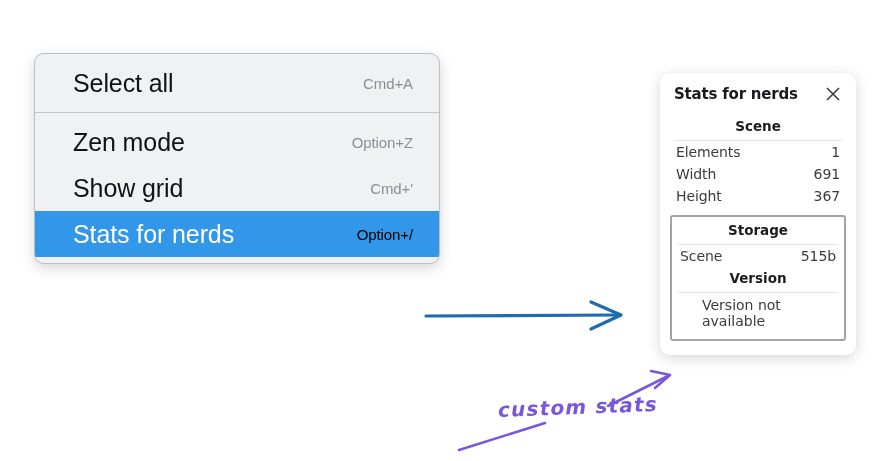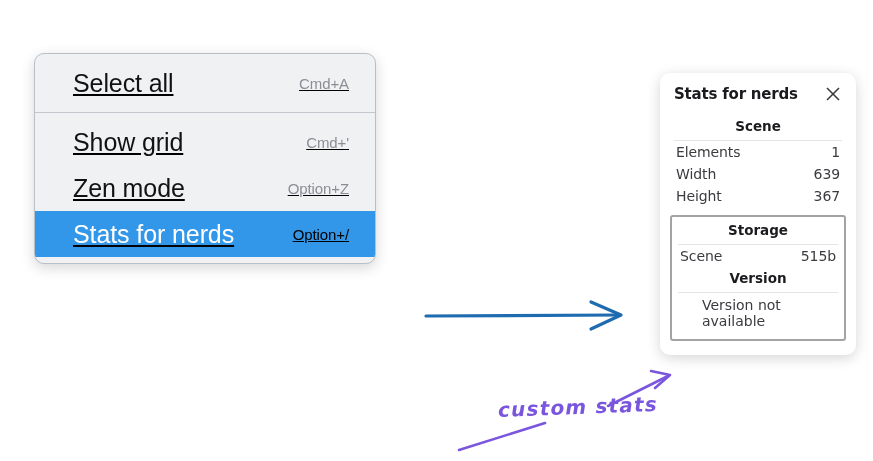--- a/index.html
+++ b/index.html
@@ -14,28 +14,27 @@
     overflow: hidden;
     font-family: "Liberation Sans", sans-serif;
     -webkit-font-smoothing: antialiased;
   }
 
   
   #context-menu {
     position: absolute;
     left: 34px;
     top: 53px;
-    width: 342px;
+    width: 406px;
     background: #f0f1f3;
     border: 1px solid #b9bfc7;
     border-radius: 10px;
     box-shadow: 0 4px 14px rgba(0,0,0,0.16);
     overflow: hidden;
     box-sizing: border-box;
-    text-decoration: underline;
   }
   .menu-group {
     padding: 6px 0;
   }
   .menu-group + .menu-group {
     border-top: 1px solid #c2c7cd;
   }
   .menu-item {
     height: 46px;
     display: flex;
@@ -161,26 +160,26 @@
 
   <div class="menu-group">
     <div class="menu-item">
       <span class="label">Select all</span>
       <span class="shortcut">Cmd+A</span>
     </div>
   </div>
 
   <div class="menu-group">
     <div class="menu-item">
+      <span class="label">Zen mode</span>
+      <span class="shortcut">Option+Z</span>
+    </div>
+    <div class="menu-item">
       <span class="label">Show grid</span>
       <span class="shortcut">Cmd+'</span>
-    </div>
-    <div class="menu-item">
-      <span class="label">Zen mode</span>
-      <span class="shortcut">Option+Z</span>
     </div>
     <div class="menu-item selected">
       <span class="label">Stats for nerds</span>
       <span class="shortcut">Option+/</span>
     </div>
   </div>
 
 </div>
 
 <div id="stats-panel">
@@ -197,21 +196,21 @@
 
   <div class="section-head">Scene</div>
   <div class="rule"></div>
 
   <div class="stat-row">
     <span class="k">Elements</span>
     <span class="v">1</span>
   </div>
   <div class="stat-row">
     <span class="k">Width</span>
-    <span class="v">639</span>
+    <span class="v">691</span>
   </div>
   <div class="stat-row">
     <span class="k">Height</span>
     <span class="v">367</span>
   </div>
 
   <div id="custom-stats-box">
 
     <div class="section-head">Storage</div>
     <div class="rule"></div>

